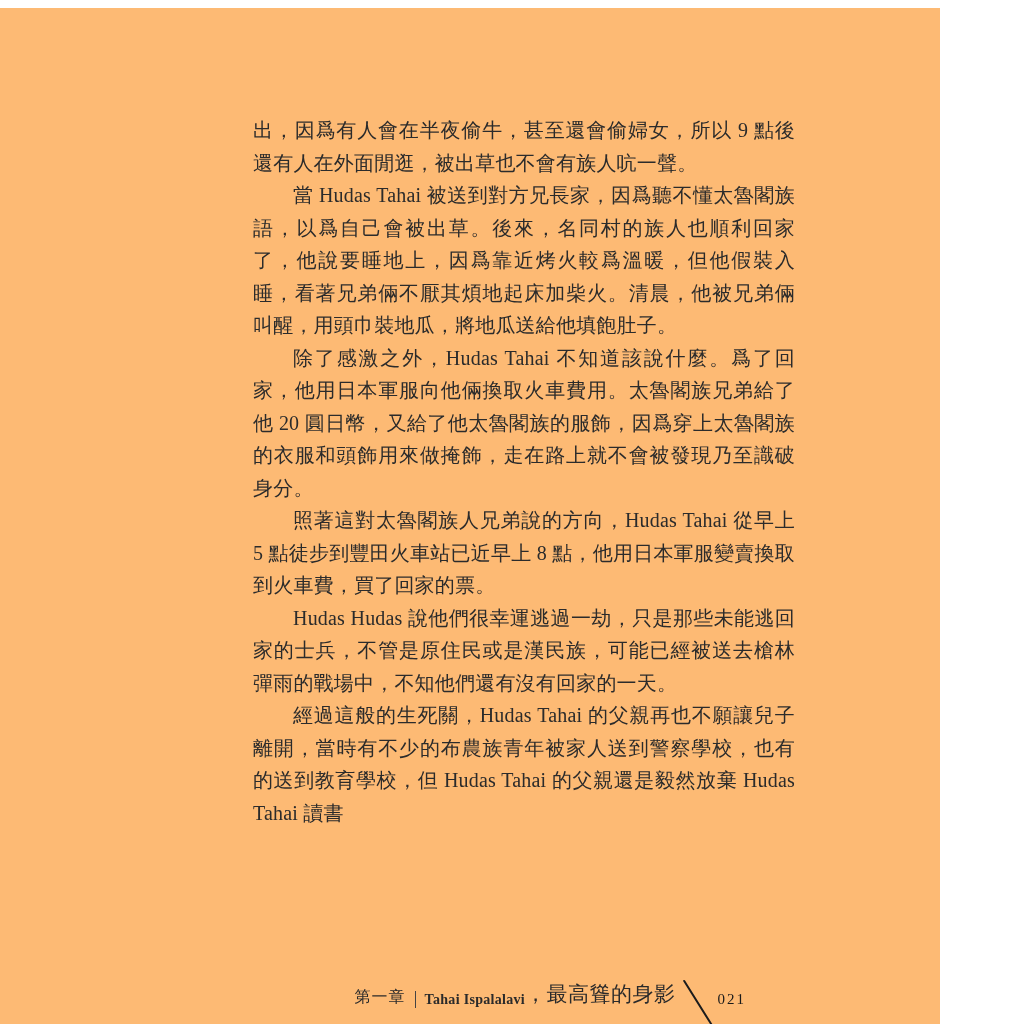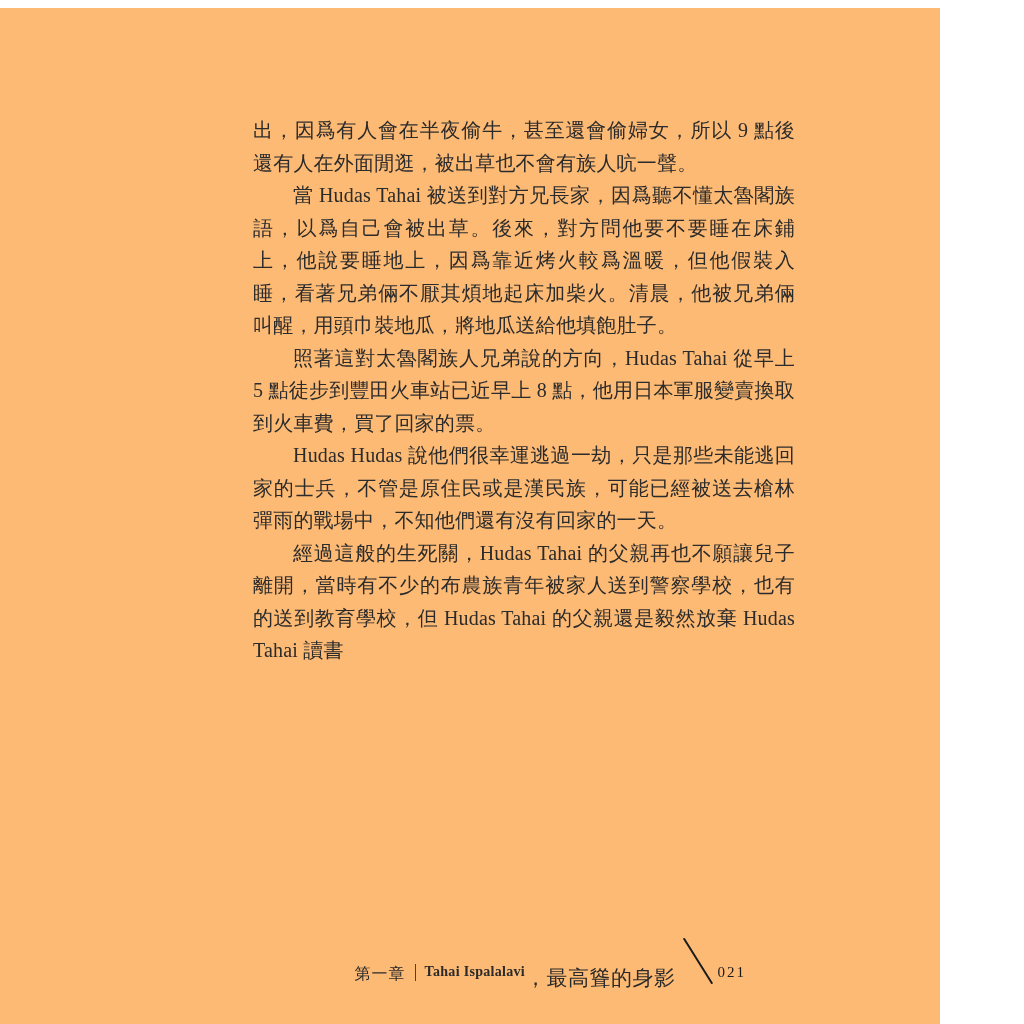--- a/index.html
+++ b/index.html
@@ -43,21 +43,21 @@
     letter-spacing: 2px;
     text-align: left;
     text-indent: 0;
   }
   .page-footer {
     position: absolute;
     top: 956px;
     right: 194px;
     height: 44px;
     display: flex;
-    align-items: flex-start;
+    align-items: flex-end;
     color: #2a2a2a;
     white-space: nowrap;
   }
   .chapter-label {
     font-size: 16px;
     letter-spacing: 1px;
   }
   .footer-divider {
     display: inline-block;
     width: 1px;
@@ -91,21 +91,22 @@
     color: #1a1a1a;
   }
 </style>
 </head>
 <body>
 
 <div class="page">
 
   <main class="text-block">
     <p>出，因爲有人會在半夜偷牛，甚至還會偷婦女，所以 9 點後還有人在外面閒逛，被出草也不會有族人吭一聲。</p>
-    <p class="indent">當 Hudas Tahai 被送到對方兄長家，因爲聽不懂太魯閣族語，以爲自己會被出草。後來，對方問他要不要睡在床鋪上，他說要睡地上，因爲靠近烤火較爲溫暖，但他假裝入睡，看著兄弟倆不厭其煩地起床加柴火。清晨，他被兄弟倆叫醒，用頭巾裝地瓜，將地瓜送給他填飽肚子。</p>
+    <p class="indent">當 Hudas Tahai 被送到對方兄長家，因爲聽不懂太魯閣族語，以爲自己會被出草。後來，名同村的族人也順利回家了，他說要睡地上，因爲靠近烤火較爲溫暖，但他假裝入睡，看著兄弟倆不厭其煩地起床加柴火。清晨，他被兄弟倆叫醒，用頭巾裝地瓜，將地瓜送給他填飽肚子。</p>
+    <p class="indent">除了感激之外，Hudas Tahai 不知道該說什麼。爲了回家，他用日本軍服向他倆換取火車費用。太魯閣族兄弟給了他 20 圓日幣，又給了他太魯閣族的服飾，因爲穿上太魯閣族的衣服和頭飾用來做掩飾，走在路上就不會被發現乃至識破身分。</p>
     <p class="indent">照著這對太魯閣族人兄弟說的方向，Hudas Tahai 從早上 5 點徒步到豐田火車站已近早上 8 點，他用日本軍服變賣換取到火車費，買了回家的票。</p>
     <p class="indent">Hudas Hudas 說他們很幸運逃過一劫，只是那些未能逃回家的士兵，不管是原住民或是漢民族，可能已經被送去槍林彈雨的戰場中，不知他們還有沒有回家的一天。</p>
     <p class="indent">經過這般的生死關，Hudas Tahai 的父親再也不願讓兒子離開，當時有不少的布農族青年被家人送到警察學校，也有的送到教育學校，但 Hudas Tahai 的父親還是毅然放棄 Hudas Tahai 讀書</p>
   </main>
 
   <footer class="page-footer">
     <span class="chapter-label">第一章</span>
     <span class="footer-divider"></span>
     <span class="chapter-title-latin">Tahai Ispalalavi</span>
     <span class="chapter-title-cjk">，最高聳的身影</span>

